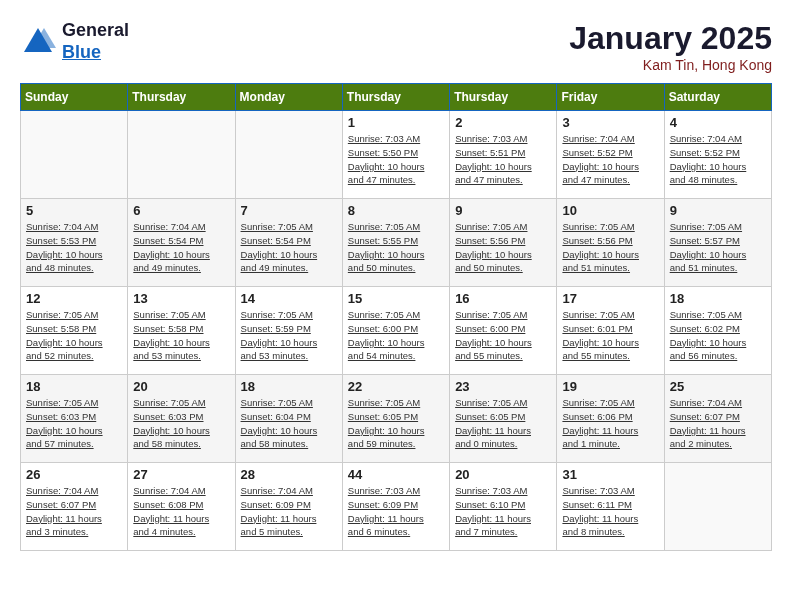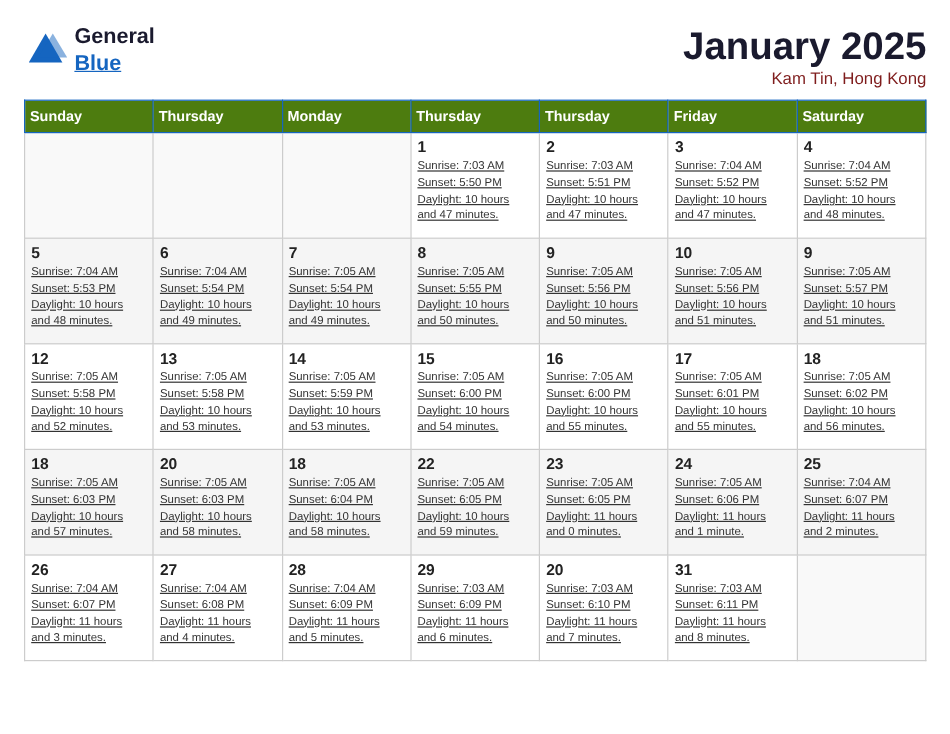--- a/index.html
+++ b/index.html
@@ -288,21 +288,21 @@
 and 59 minutes.</div>
         </td>
         <td>
           <span class="day-num">23</span>
           <div class="day-info" style="white-space: pre-line;">Sunrise: 7:05 AM
 Sunset: 6:05 PM
 Daylight: 11 hours
 and 0 minutes.</div>
         </td>
         <td>
-          <span class="day-num">24</span>
+          <span class="day-num">19</span>
           <div class="day-info" style="white-space: pre-line;">Sunrise: 7:05 AM
 Sunset: 6:06 PM
 Daylight: 11 hours
 and 1 minute.</div>
         </td>
         <td>
           <span class="day-num">25</span>
           <div class="day-info" style="white-space: pre-line;">Sunrise: 7:04 AM
 Sunset: 6:07 PM
 Daylight: 11 hours
@@ -325,21 +325,21 @@
 and 4 minutes.</div>
         </td>
         <td>
           <span class="day-num">28</span>
           <div class="day-info" style="white-space: pre-line;">Sunrise: 7:04 AM
 Sunset: 6:09 PM
 Daylight: 11 hours
 and 5 minutes.</div>
         </td>
         <td>
-          <span class="day-num">29</span>
+          <span class="day-num">44</span>
           <div class="day-info" style="white-space: pre-line;">Sunrise: 7:03 AM
 Sunset: 6:09 PM
 Daylight: 11 hours
 and 6 minutes.</div>
         </td>
         <td>
           <span class="day-num">20</span>
           <div class="day-info" style="white-space: pre-line;">Sunrise: 7:03 AM
 Sunset: 6:10 PM
 Daylight: 11 hours

